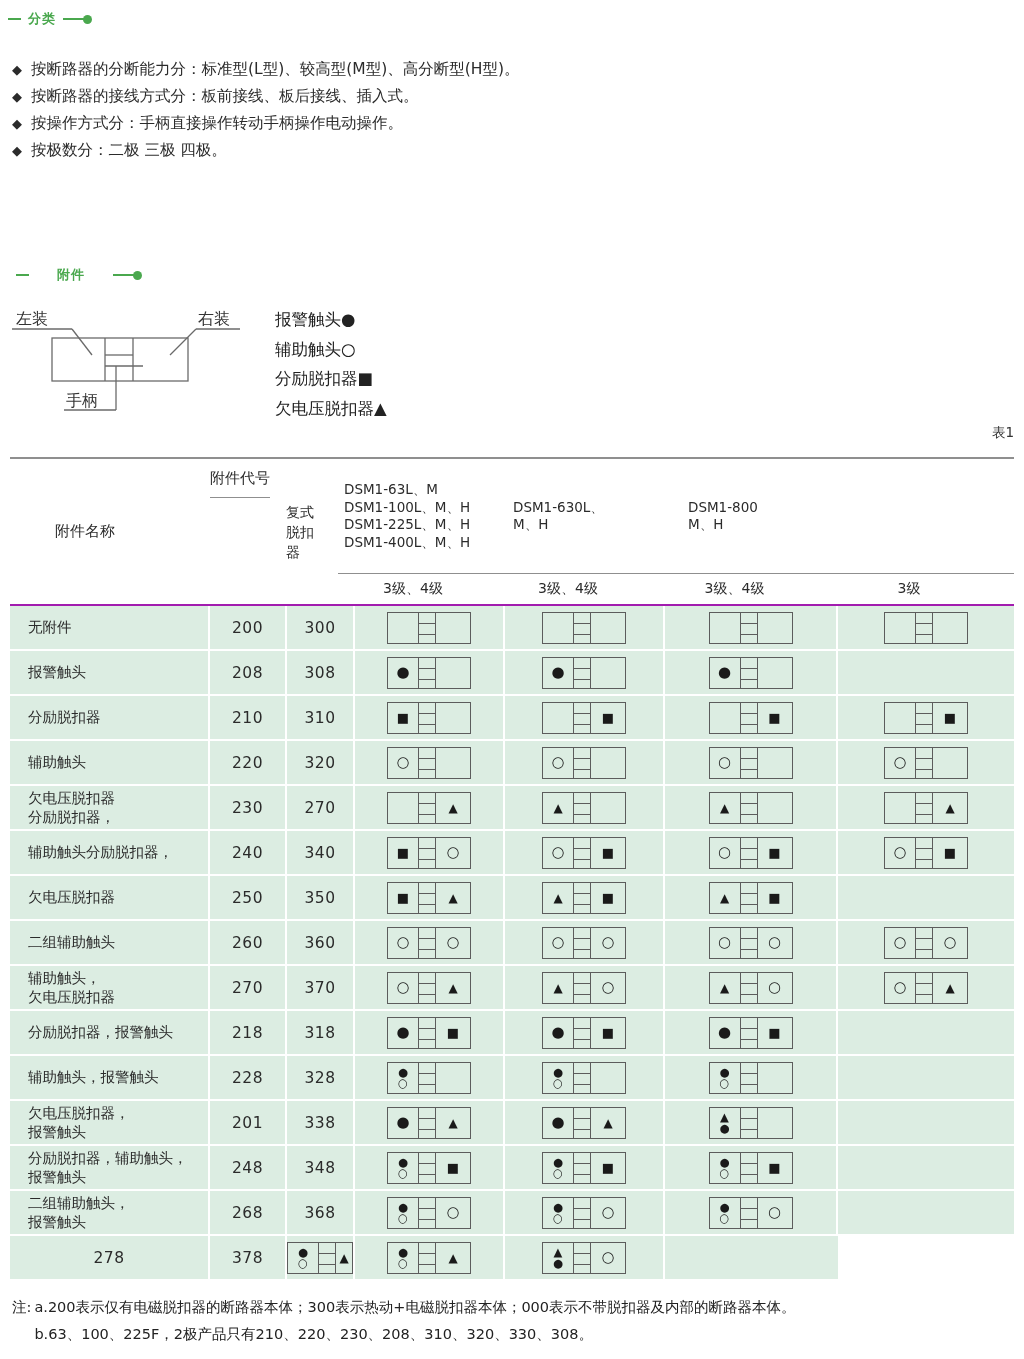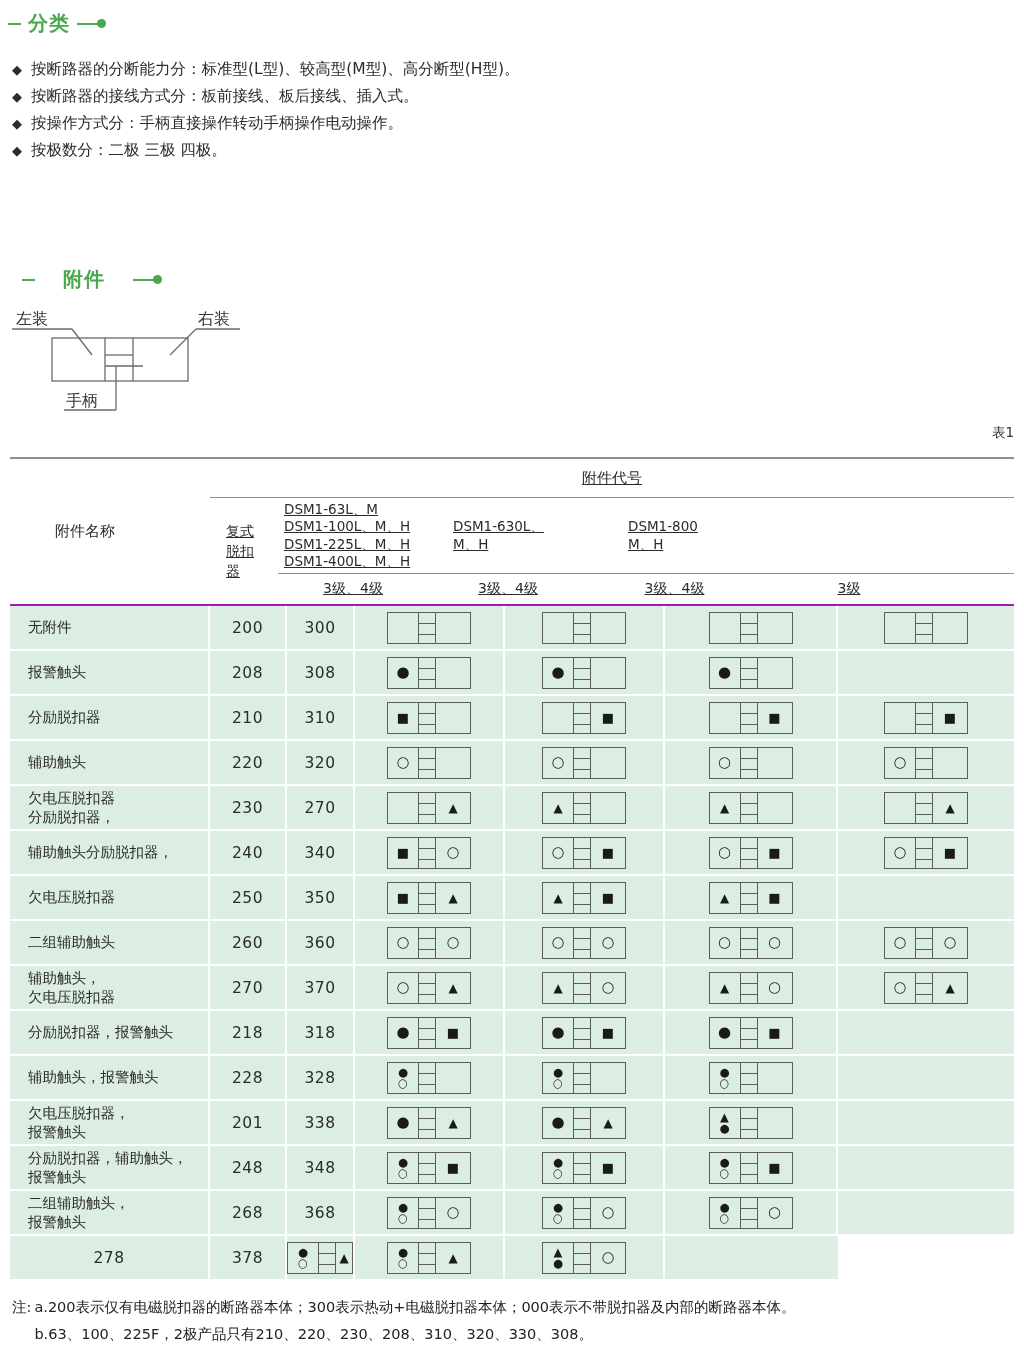--- a/index.html
+++ b/index.html
@@ -1,21 +1,21 @@
 <!DOCTYPE html>
 <html><head>
 <meta charset="utf-8">
 <style>
   html,body{margin:0;padding:0;background:#fff;}
   #page{position:relative;width:1024px;height:1359px;background:#ffffff;overflow:hidden;
         font-family:"DejaVu Sans","Liberation Sans",sans-serif;color:#2b2b2b;}
 
   
   .sec-head{position:absolute;display:flex;align-items:center;gap:7px;color:#4aa84e;
-            font-size:20px;font-weight:bold;letter-spacing:1px;}
+            font-size:13px;font-weight:bold;letter-spacing:1px;}
   .h-dash{width:13px;height:2px;background:#4aa84e;}
   .h-arrow{width:26px;height:2px;background:#4aa84e;position:relative;}
   .h-arrow::after{content:'';position:absolute;right:-3px;top:-3.5px;width:9px;height:9px;
                   border-radius:50%;background:#4aa84e;}
 
   
   #bullet-list{position:absolute;left:12px;top:56px;font-size:15.5px;line-height:26px;}
   .bullet{display:flex;gap:9px;align-items:baseline;}
   .diamond{font-size:13px;}
 
@@ -25,21 +25,21 @@
   #legend{position:absolute;left:275px;top:305px;font-size:16.5px;line-height:29.5px;color:#222;}
 
   
   #table-tag{position:absolute;right:10px;top:424px;font-size:13.5px;color:#333;}
 
   
   #acc-table{position:absolute;left:10px;top:457px;width:1004px;}
   #thead{border-top:2px solid #8f8f8f;display:flex;height:145px;}
   .h-name{width:200px;display:flex;align-items:center;justify-content:center;
           font-size:15px;padding-right:50px;box-sizing:border-box;}
-  #thead-right{flex:1;display:flex;flex-direction:column;text-decoration:underline;}
+  #thead-right{flex:1;display:flex;}
   .h-group{height:38px;display:flex;align-items:center;justify-content:center;
            font-size:15px;border-bottom:1.5px solid #8f8f8f;}
   #h-sub{display:flex;flex:1;}
   .h-em{width:77px;display:flex;align-items:center;justify-content:center;
         font-size:14px;line-height:21px;white-space:pre-line;}
   .h-comp{width:68px;display:flex;align-items:center;font-size:14px;line-height:20px;
           white-space:pre-line;padding-left:16px;box-sizing:border-box;}
   #h-dsm{flex:1;display:flex;flex-direction:column;}
   #model-header-row{display:grid;grid-template-columns:150px 160px 173px 176px;flex:1;}
   .model-cell{font-size:13.5px;line-height:17.5px;white-space:pre-line;display:flex;
@@ -104,21 +104,21 @@
       <div class="bullet">
         <span class="diamond">◆</span>
         <span>按操作方式分：手柄直接操作转动手柄操作电动操作。</span>
       </div>
       <div class="bullet">
         <span class="diamond">◆</span>
         <span>按极数分：二极 三极 四极。</span>
       </div>
     </div>
 
-  <div class="sec-head" style="left:22px;top:266px;gap:28px;">
+  <div class="sec-head" style="left:16px;top:266px;gap:28px;">
     <span class="h-dash"></span>
     <span>附件</span>
     <span class="h-arrow"></span>
   </div>
 
   <svg id="acc-svg" width="250" height="125" viewBox="0 0 250 125">
     <g stroke="#6a6a6a" stroke-width="1.3" fill="none">
       <rect x="44" y="42" width="136" height="43"></rect>
       <line x1="97" y1="42" x2="97" y2="85"></line>
       <line x1="125" y1="42" x2="125" y2="85"></line>
@@ -129,20 +129,26 @@
       <line x1="188" y1="33" x2="232" y2="33"></line>
       <line x1="188" y1="33" x2="162" y2="59"></line>
       <line x1="108" y1="70" x2="108" y2="114"></line>
       <line x1="56" y1="114" x2="108" y2="114"></line>
     </g>
     <text x="8" y="28">左装</text>
     <text x="190" y="28">右装</text>
     <text x="58" y="110">手柄</text>
   </svg>
 
+  <div id="legend">
+      <div class="legend-line">报警触头●</div>
+      <div class="legend-line">辅助触头○</div>
+      <div class="legend-line">分励脱扣器■</div>
+      <div class="legend-line">欠电压脱扣器▲</div>
+    </div>
 
   <div id="table-tag">表1</div>
 
   <div id="acc-table">
     <div id="thead">
       <div class="h-name">附件名称</div>
       <div id="thead-right">
         <div class="h-group">附件代号</div>
         <div id="h-sub">
           <div class="h-comp">复式

